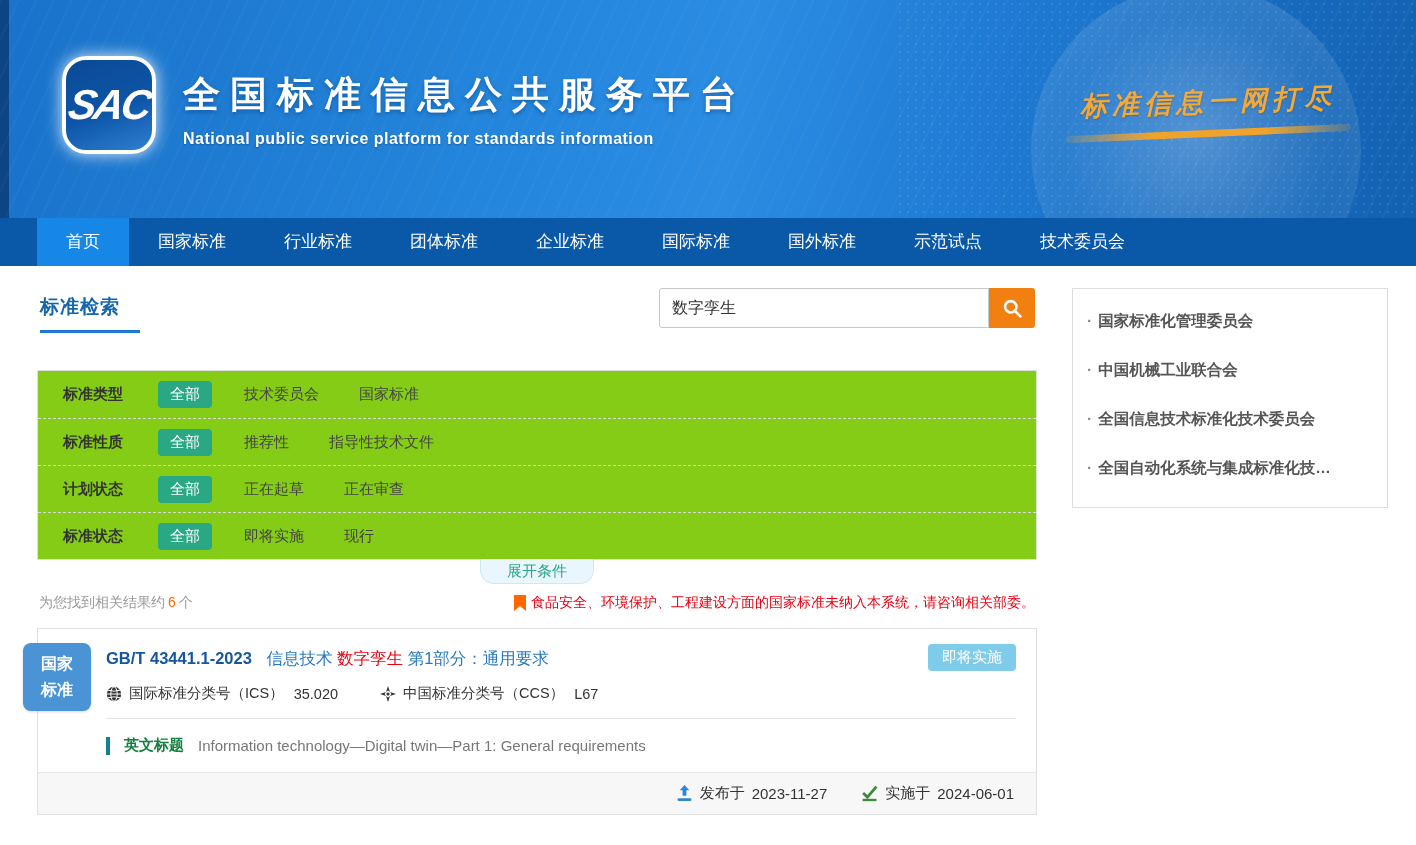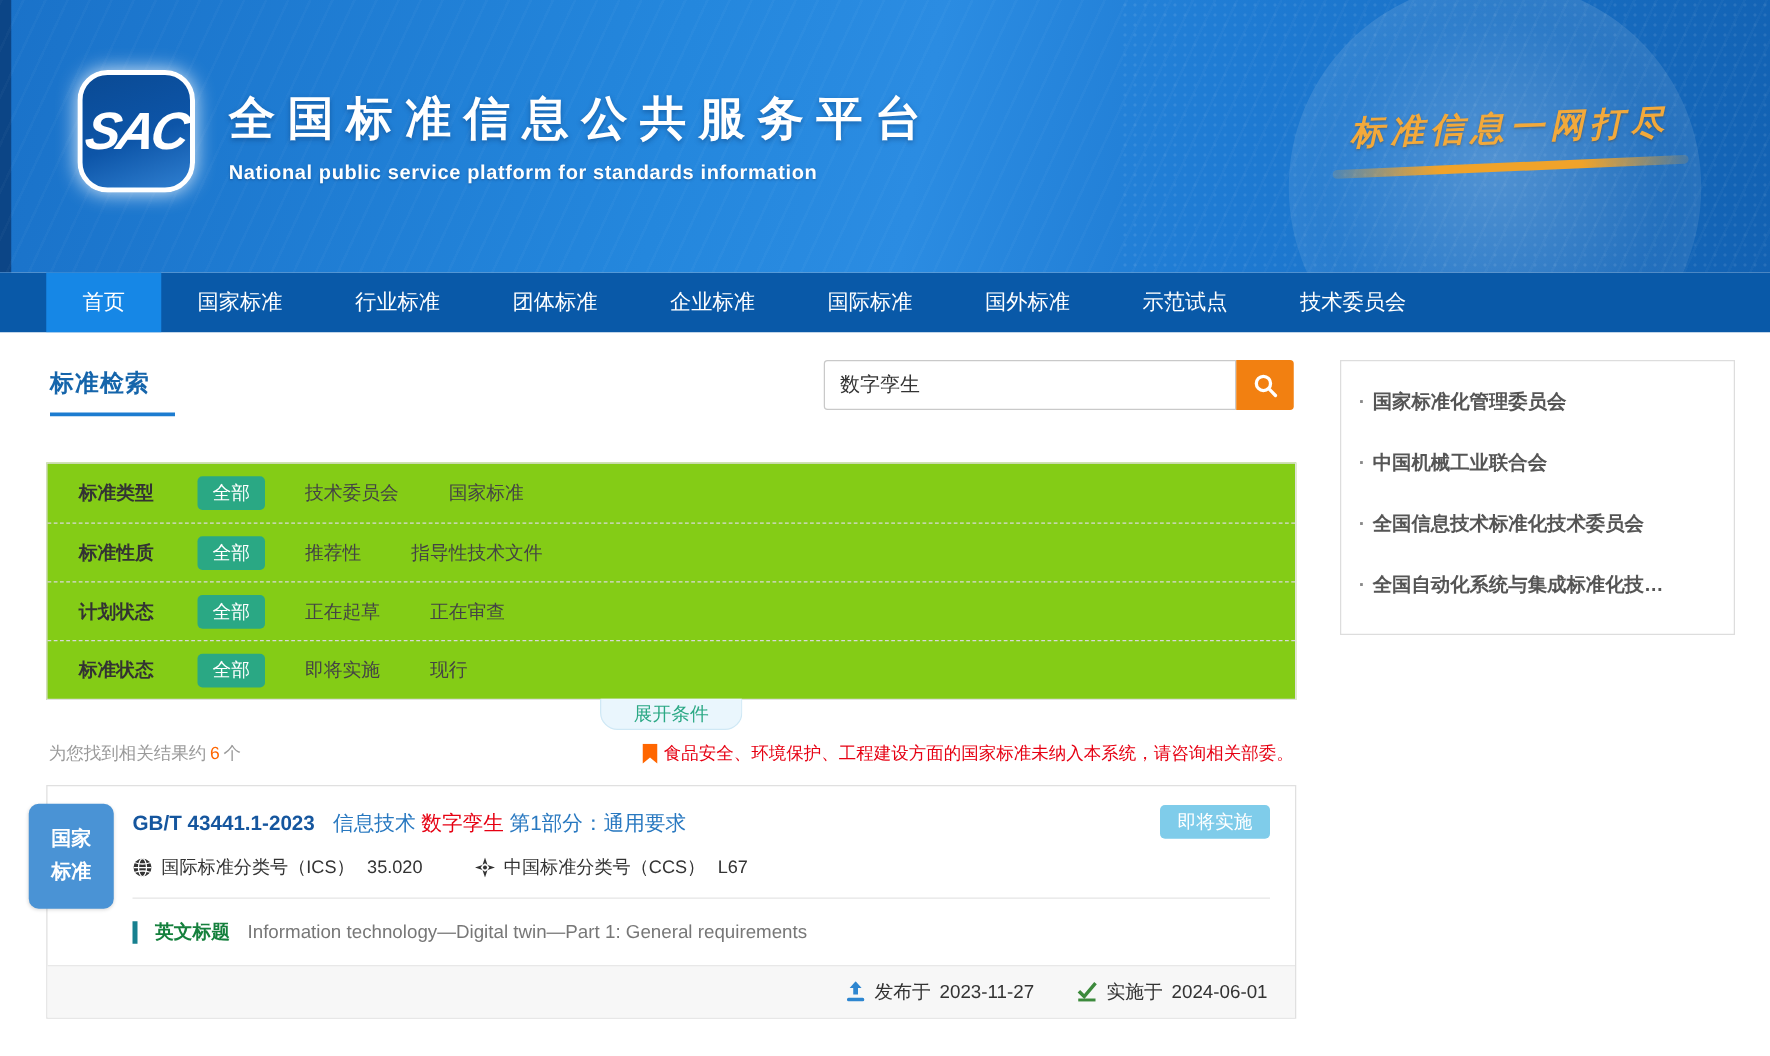--- a/index.html
+++ b/index.html
@@ -70,21 +70,21 @@
     color:#2aa884; font-size:15px; display:flex; align-items:center; justify-content:center; cursor:pointer; }
 
   
   .meta-row { display:flex; justify-content:space-between; align-items:center; margin-top:10px; padding:0 2px; }
   .result-count { color:#999; font-size:14px; }
   .result-count b { color:#ff6600; font-weight:normal; padding:0 3px; }
   .notice { display:flex; align-items:center; gap:5px; color:#e60012; font-size:14px; }
 
   
   .result-card { margin-top:16px; border:1px solid #e0e0e0; position:relative; background:#fff; }
-  .card-badge { position:absolute; left:-15px; top:14px; width:68px; height:84px; background:#4a93d5;
+  .card-badge { position:absolute; left:-15px; top:14px; width:68px; height:68px; background:#4a93d5;
     border-radius:8px; color:#fff; font-size:16px; font-weight:bold; line-height:1.6;
     display:flex; flex-direction:column; align-items:center; justify-content:center; z-index:2;
     box-shadow:0 1px 3px rgba(0,0,0,.15); }
   .card-head { padding:19px 20px 0 68px; position:relative; }
   .card-title { font-size:16.5px; cursor:pointer; }
   .card-title .code { color:#15569e; font-weight:bold; margin-right:10px; }
   .card-title .part { color:#2878c0;margin-top:32px; }
   .card-title .hl { color:#e60012; }
   .status-badge { position:absolute; right:20px; top:15px; background:#7fccea; color:#fff;
     font-size:15px; padding:4px 14px; border-radius:4px; }

